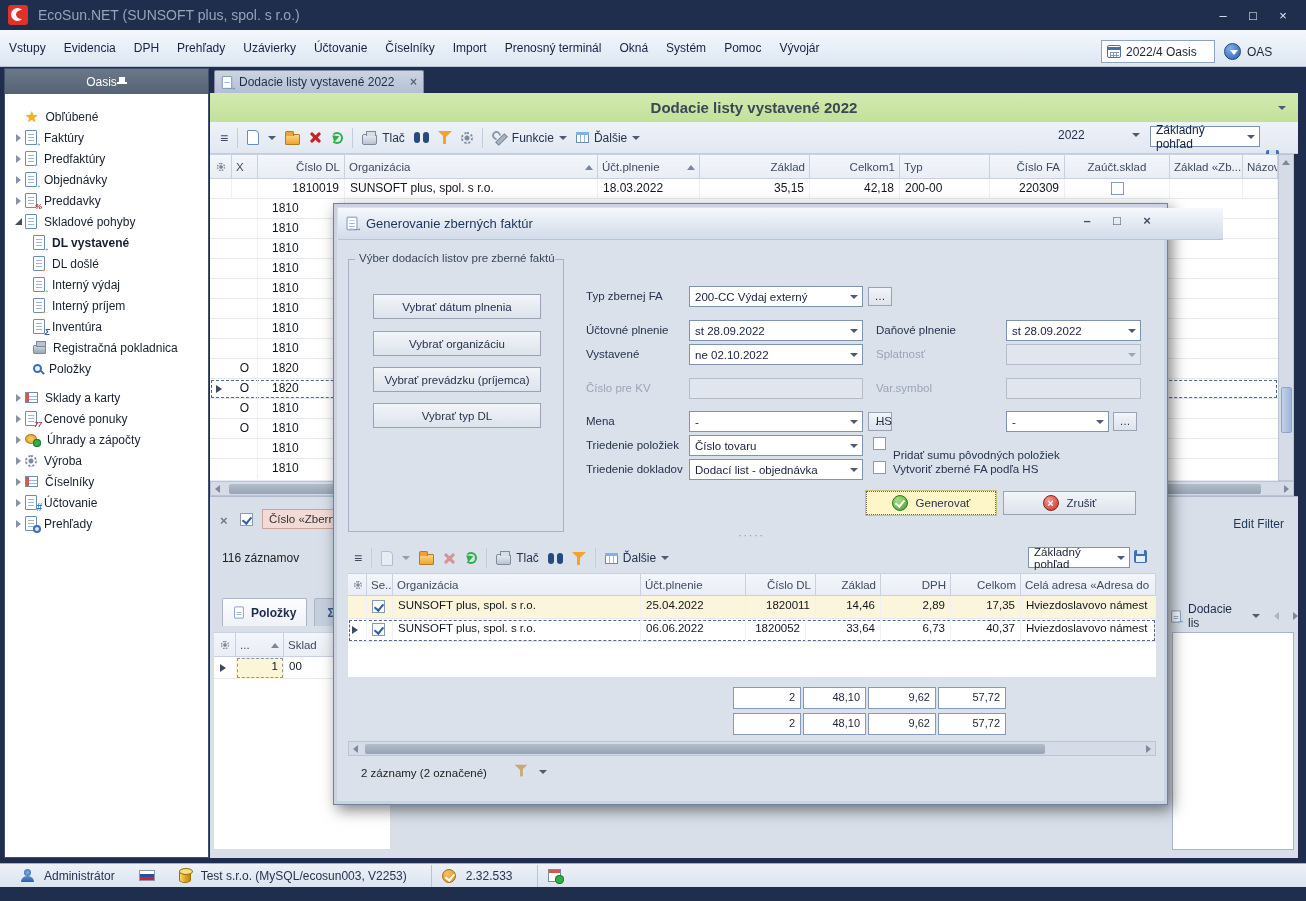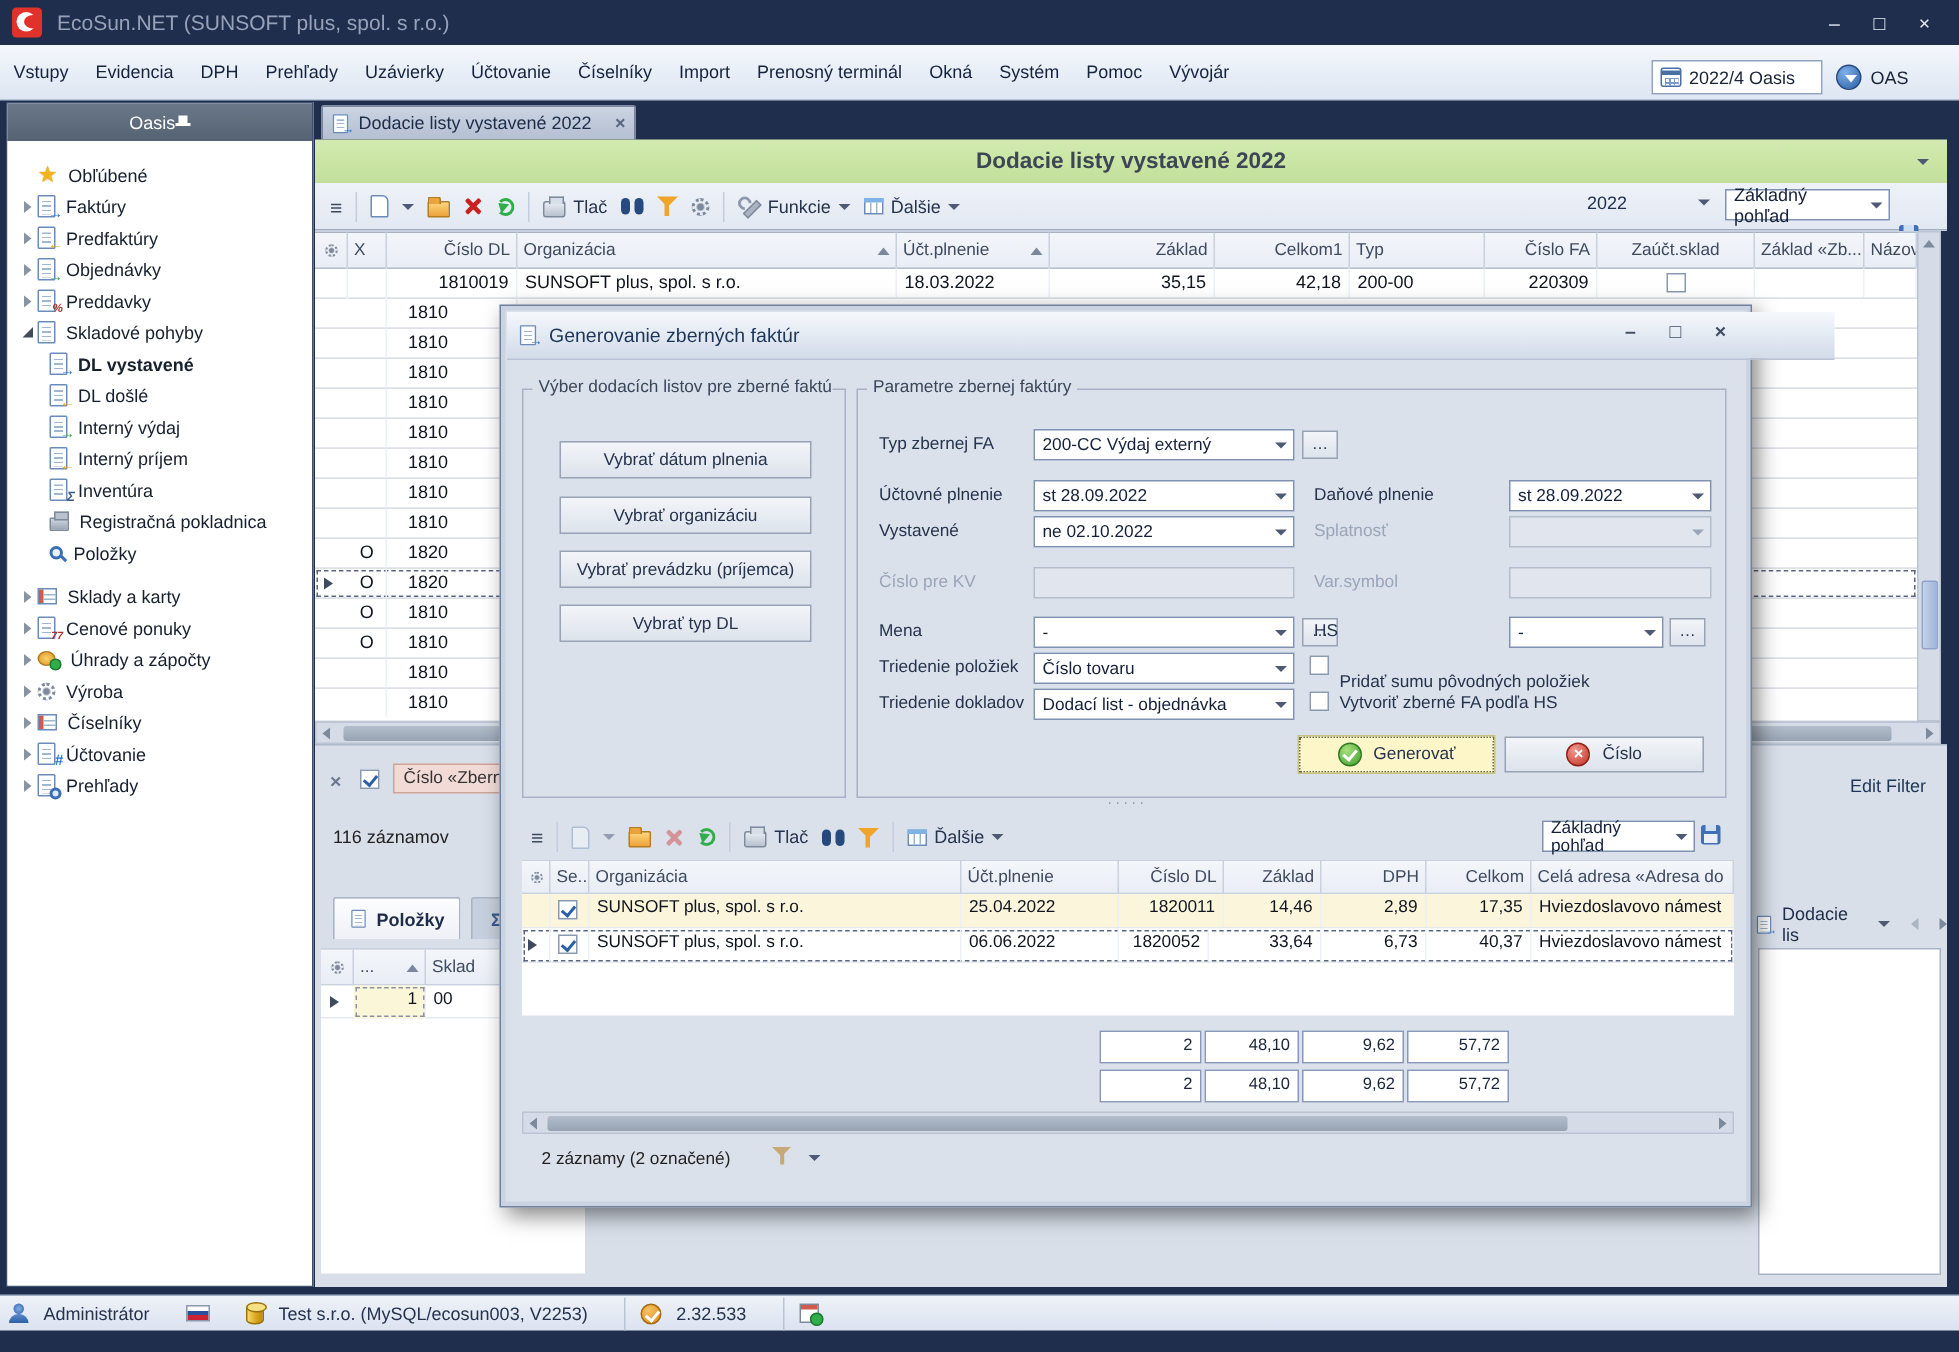--- a/index.html
+++ b/index.html
@@ -146,21 +146,21 @@
 .xc{width:16px;height:16px;border-radius:50%;background:radial-gradient(circle at 35% 30%,#f09a90,#c62f22);border:1px solid #8f1f16;position:relative;flex:none;color:#fff;font-weight:bold;font-size:11px;text-align:center;line-height:15px}
 .xc::after{content:"×"}
 .dgh{position:absolute;top:0;height:22px;border-right:1px solid #c9d1de;display:flex;align-items:center;padding:0 4px;white-space:nowrap;overflow:hidden;font-size:11.5px;color:#3e4a5e}
 .dgh.r{justify-content:flex-end}
 .drow{position:absolute;left:14px;width:808px;height:23px;background:#fff;border-bottom:1px solid #e6eaf0}
 .dc{position:absolute;top:0;height:22px;border-right:1px solid #edf0f5;padding:3px 5px;white-space:nowrap;overflow:hidden;font-size:11.5px;color:#10151f}
 .dc.r{text-align:right}
 .sumbox{position:absolute;background:#fff;border:1px solid #8898b8;font-size:11px;text-align:right;padding:3px 5px 0 0;height:22px}
 .disic{opacity:.4}
 
-.statusbar{left:0;top:863px;width:1306px;height:24px;background:linear-gradient(#eef2f8,#dbe3f0);border-top:1px solid #9fb0c8;display:flex;align-items:center;gap:10px;padding:0 6px;color:#26334d}
+.statusbar{left:0;top:863px;width:1306px;height:24px;background:linear-gradient(#eef2f8,#dbe3f0);border-top:1px solid #9fb0c8;display:flex;align-items:center;gap:10px;padding:0 21px;color:#26334d}
 .ic-person{width:13px;height:13px;flex:none}
 .ic-person::before{content:"";position:absolute;left:3px;top:0;width:7px;height:7px;background:radial-gradient(#7fb0e8,#2c5fa8);border-radius:50%}
 .ic-person::after{content:"";position:absolute;left:0;bottom:0;width:13px;height:6px;background:linear-gradient(#5a8ac8,#2c5fa8);border-radius:7px 7px 0 0}
 .ic-flag{width:16px;height:11px;border:1px solid #8d99ab;background:linear-gradient(#fff 0 33%,#2a4f9e 33% 66%,#cc2233 66% 100%);flex:none}
 .ic-db{width:12px;height:14px;background:linear-gradient(90deg,#f7d96b,#d9a21b 60%,#c08a10);border:1px solid #96700c;border-radius:6px/3px;flex:none}
 .ic-db::before{content:"";position:absolute;left:-1px;top:-2px;width:12px;height:5px;border:1px solid #96700c;border-radius:50%;background:#f7e084}
 .ic-okcirc{width:14px;height:14px;border-radius:50%;background:radial-gradient(circle at 35% 30%,#f5c268,#dd8c17);border:1px solid #a96a10;flex:none}
 .ic-okcirc::after{content:"";position:absolute;left:4px;top:2px;width:4px;height:7px;border:solid #fff;border-width:0 2px 2px 0;transform:rotate(40deg)}
 .ic-calok{width:13px;height:13px;background:#fff;border:1px solid #7d8a9c;flex:none}
 .ic-calok::before{content:"";position:absolute;left:0;right:0;top:0;height:3px;background:#d05a4e}
@@ -593,23 +593,20 @@
   <div class="btn" style="left:39px;top:127px;width:168px;height:25px">
       <span>Vybrať organizáciu</span>
     </div>
   <div class="btn" style="left:39px;top:163px;width:168px;height:25px">
       <span>Vybrať prevádzku (príjemca)</span>
     </div>
   <div class="btn" style="left:39px;top:199px;width:168px;height:25px">
       <span>Vybrať typ DL</span>
     </div>
 
-  <div class="group" style="left:237px;top:55px;width:580px;height:273px">
-    <span class="glabel" style="max-width:540px">Parametre zbernej faktúry</span>
-  </div>
   <span class="flabel" style="left:252px;top:86px">Typ zbernej FA</span>
   <div class="fcombo combo" style="left:355px;top:82px;width:174px">
       <span>200-CC Výdaj externý</span>
       <i class="da"></i>
     </div>
   <span class="ellip" style="left:534px;top:83px;width:24px;height:19px">…</span>
 
   <span class="flabel" style="left:252px;top:120px">Účtovné plnenie</span>
   <div class="fcombo combo" style="left:355px;top:116px;width:174px">
       <span>st 28.09.2022</span>
@@ -669,21 +666,21 @@
     </div>
   <span class="cb" style="position:absolute;left:539px;top:257px"></span>
   <span class="flabel" style="left:559px;top:259px">Vytvoriť zberné FA podľa HS</span>
 
   <div class="btn okbtn" style="left:532px;top:287px;width:130px;height:24px;gap:8px">
     <span class="okc"></span>
     <span>Generovať</span>
   </div>
   <div class="btn" style="left:669px;top:287px;width:133px;height:24px;gap:8px">
     <span class="xc"></span>
-    <span>Číslo</span>
+    <span>Zrušiť</span>
   </div>
 
   <div style="position:absolute;left:0;width:835px;top:326px;text-align:center;color:#8a93a3;font-size:10px;letter-spacing:2px">·····</div>
 
   <div style="position:absolute;left:14px;top:340px;width:808px;height:28px;display:flex;align-items:center;gap:9px;padding:0 6px">
     <span class="ic ic-ham">≡</span>
     <span class="tsep"></span>
     <span class="ic ic-new disic"></span>
     <i class="da" style="opacity:.5"></i>
     <span class="ic ic-folder"></span>

